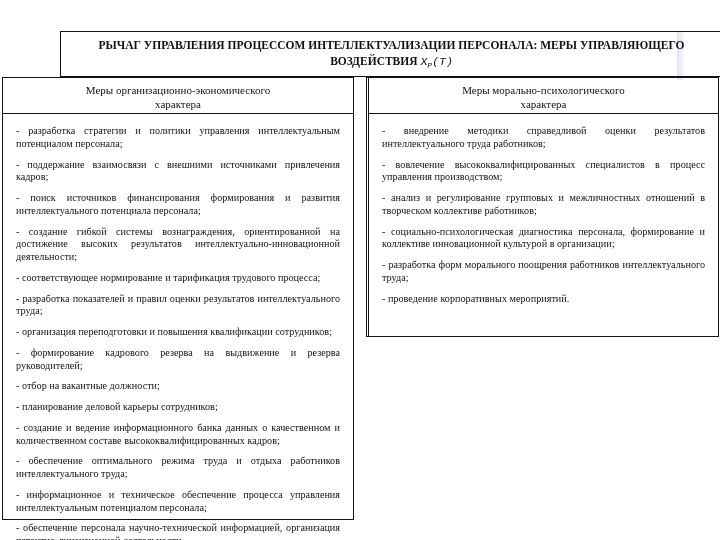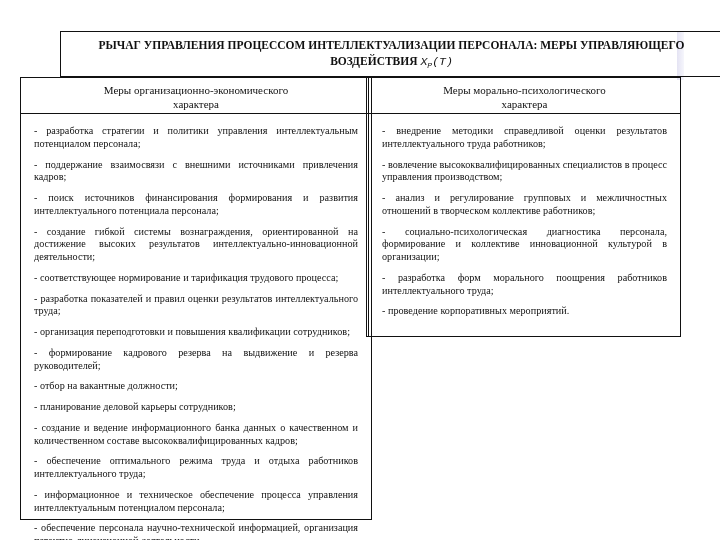--- a/index.html
+++ b/index.html
@@ -15,22 +15,22 @@
     margin-left: 46px;
   }
   .title-shadow {
     position: absolute; left: 677px; top: 32px; width: 7px; height: 48px;
     background: linear-gradient(to right, #e4e3f3, #f6f6fc);
   }
   .title-box .formula { font-weight: normal; font-style: italic; font-family: Liberation Mono, monospace; }
   .col {
     position: absolute; box-sizing: border-box; border: 1.5px solid #111;
   }
-  .col-left { left: 20px; top: 77px; width: 352px; height: 443px; }
-  .col-right { left: 366px; top: 77px; width: 315px; height: 260px; border-left: 3px double #111; }
+  .col-left { left: 2px; top: 77px; width: 352px; height: 443px; }
+  .col-right { left: 366px; top: 77px; width: 353px; height: 260px; border-left: 3px double #111; }
   .col-head {
     height: 36px; border-bottom: 1.2px solid #111; box-sizing: border-box;
     text-align: center; font-size: 11px; line-height: 14px; padding-top: 5px;
   }
   .col-body {
     padding: 3px 5px 0 5px; font-size: 10.2px; line-height: 12.75px; text-align: justify;
   }
   .col-body p { margin: 8px; }
   .formula sub { font-size: 8px; }
 </style>

